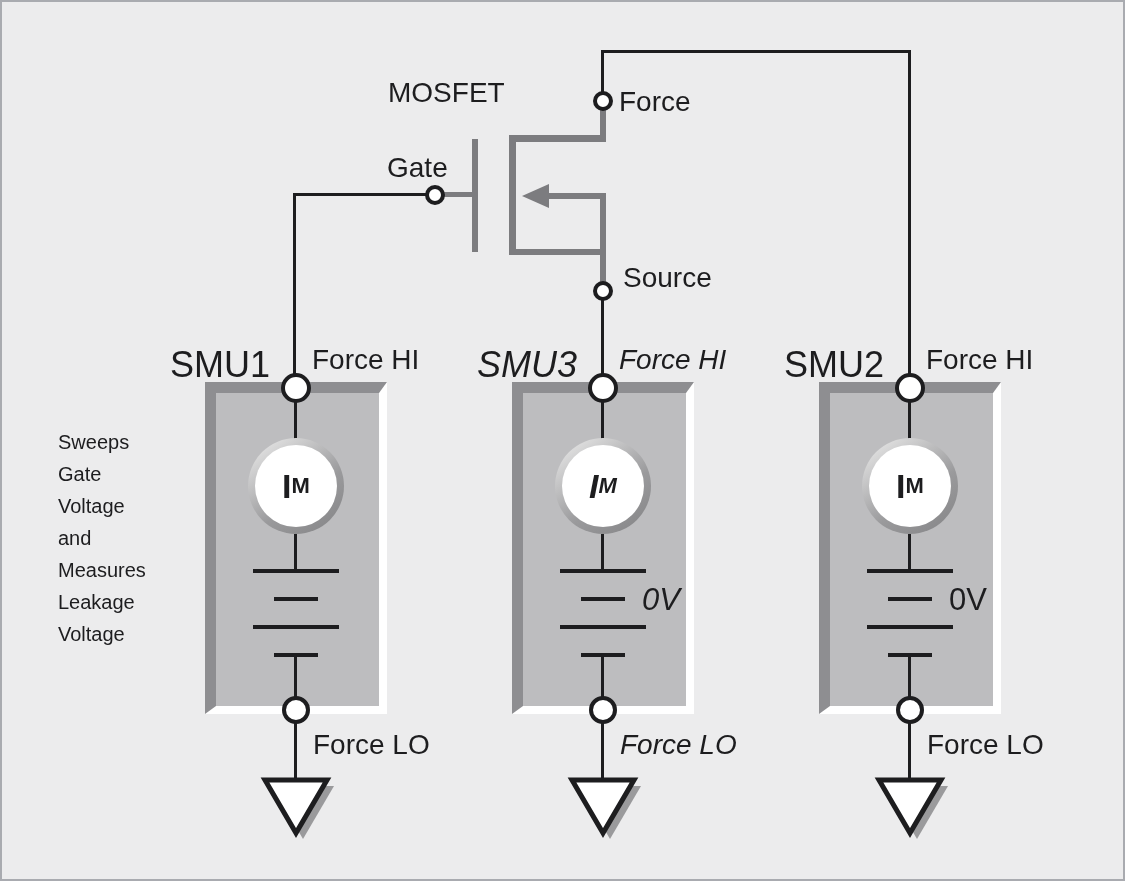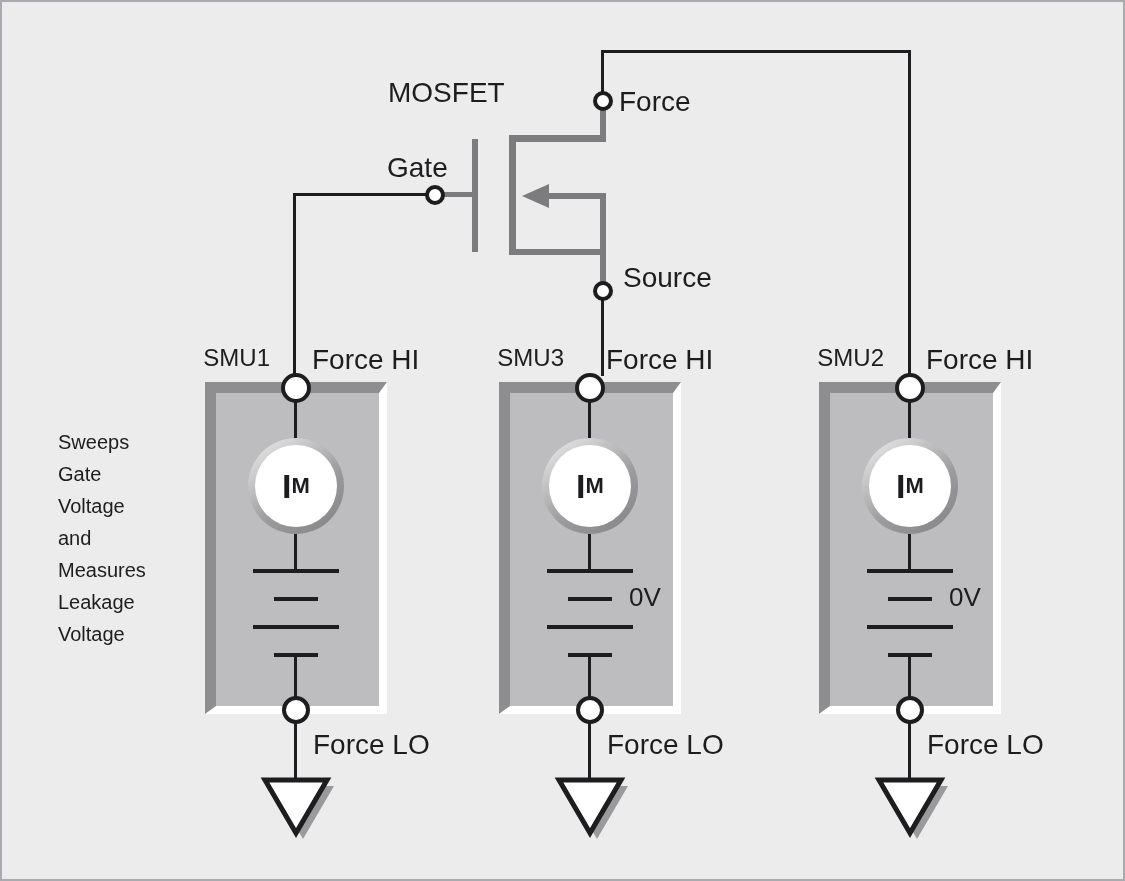--- a/index.html
+++ b/index.html
@@ -27,36 +27,36 @@
   }
   .note{position:absolute;left:56px;top:424px;font-size:20px;line-height:32px;}
   
   .unit{position:absolute;top:340px;width:260px;height:520px;}
   .unit .box{
     position:absolute;left:39px;top:40px;width:182px;height:332px;
     box-sizing:border-box;background:#bdbdbf;
     border-top:11px solid #8e8e91;border-left:11px solid #8e8e91;
     border-right:8px solid #ffffff;border-bottom:8px solid #ffffff;
   }
-  .unit .name{position:absolute;left:0;top:2px;width:104px;text-align:right;font-size:24px;}
+  .unit .name{position:absolute;left:0;top:2px;width:104px;text-align:right;font-size:36px;}
   .unit .forcehi{position:absolute;left:146px;top:2px;font-size:28px;white-space:nowrap;}
   .unit .topterm{left:115px;top:31px;}
   .unit .meter{
     position:absolute;left:82px;top:96px;width:96px;height:96px;border-radius:50%;
     background:linear-gradient(145deg,#e4e4e4 8%,#9a9a9c 60%,#838385 100%);
     display:flex;align-items:center;justify-content:center;
   }
   .unit .meter-face{
     width:82px;height:82px;border-radius:50%;background:#fff;
     display:flex;align-items:center;justify-content:center;
     font-size:34px;font-weight:bold;
   }
   .unit .meter-face sub{font-size:22px;font-weight:bold;}
   .plate{position:absolute;background:#1d1d1f;height:4px;}
-  .unit .battlabel{position:absolute;left:169px;top:240px;font-size:26px;}
+  .unit .battlabel{position:absolute;left:169px;top:240px;font-size:31px;}
   .unit .botterm{left:116px;top:354px;width:28px;height:28px;}
   .unit .forcelo{position:absolute;left:147px;top:387px;font-size:28px;white-space:nowrap;}
   .unit .gnd{position:absolute;left:88px;top:433px;}
 </style>
 </head>
 <body>
 
 <div class="canvas">
 
   <div class="wire" style="left:291px;top:191px;width:134px;height:3px;"></div>
@@ -116,21 +116,21 @@
     <div class="wire" style="left:128px;top:313px;width:3px;height:43px;"></div>
     <div class="terminal botterm"></div>
     <div class="forcelo">Force LO</div>
     <div class="wire" style="left:128px;top:380px;width:3px;height:58px;"></div>
     <svg class="gnd" width="85" height="72" viewBox="0 0 85 72">
       <polygon points="18,11 80,11 49,64" fill="#9a9a9c"></polygon>
       <polygon points="11,5 73,5 42,58" fill="#ffffff" stroke="#1d1d1f" stroke-width="5"></polygon>
     </svg>
   </div>
 
-  <div class="unit" style="left:458px;">
+  <div class="unit" style="left:471px;font-style:italic;">
     <div class="name">SMU3</div>
     <div class="forcehi">Force HI</div>
     <div class="box"></div>
     <div class="terminal term-lg topterm"></div>
     <div class="wire" style="left:128px;top:60px;width:3px;height:38px;"></div>
     <div class="meter">
       <div class="meter-face">
         <span>I</span>
           <sub>M</sub>
       </div>

